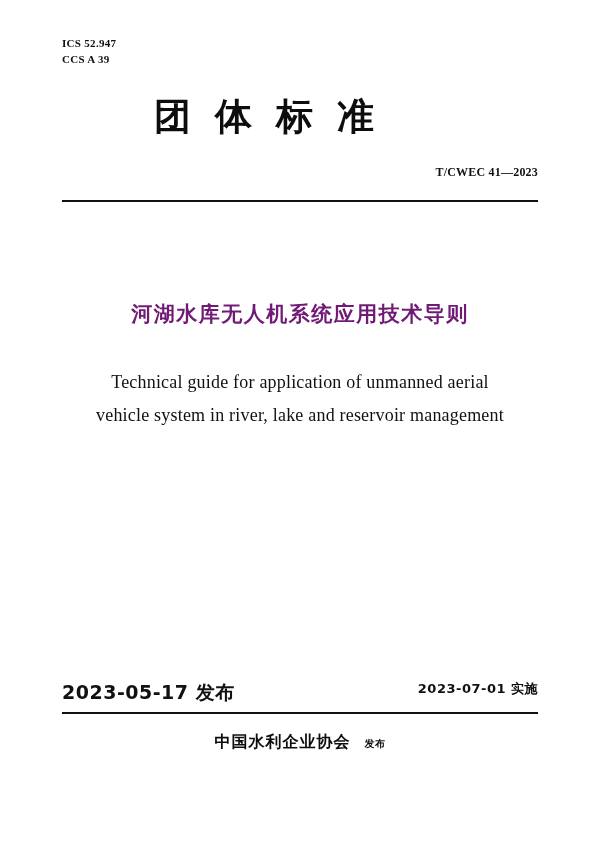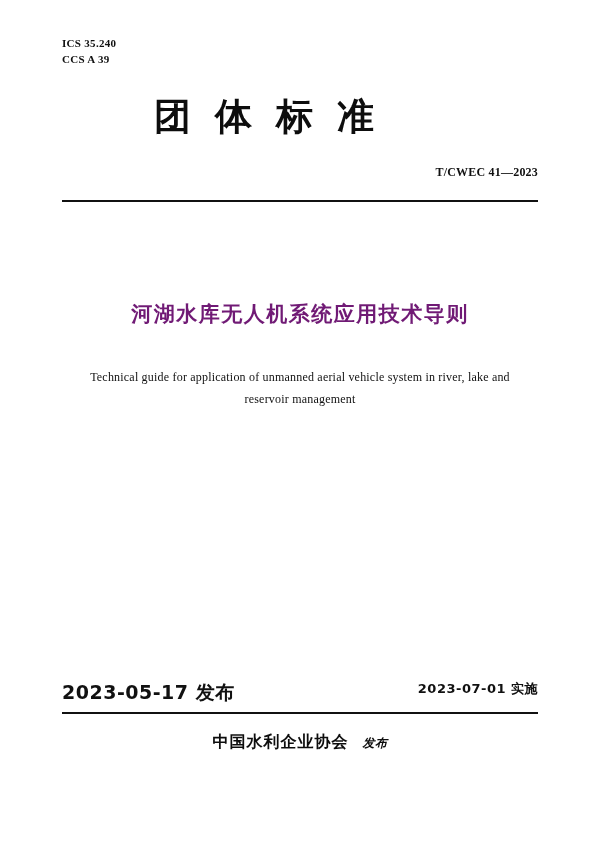--- a/index.html
+++ b/index.html
@@ -95,21 +95,21 @@
     letter-spacing: 1.5px;
     color: #701a75;
   }
   .title-en {
     position: absolute;
     top: 366px;
     left: 90px;
     width: 420px;
     text-align: center;
     font-family: "Liberation Serif", serif;
-    font-size: 12px;
+    font-size: 18px;
     line-height: 1.85;
     letter-spacing: 0.2px;
     color: #111;
   }
 
   
   .date-left {
     position: absolute;
     top: 680px;
     left: 62px;
@@ -137,33 +137,32 @@
     left: 0;
     width: 600px;
     text-align: center;
     font-family: "DejaVu Sans", sans-serif;
     font-weight: bold;
     font-size: 16px;
     letter-spacing: 1px;
     color: #0d0d0d;
   }
   .publisher .issue {
-    font-size: 12px;
+    font-size: 10px;
     margin-left: 14px;
     letter-spacing: 0.5px;
-    font-style: italic;
   }
 </style>
 </head>
 <body>
 
 <div class="page">
 
   <div class="codes">
-    <div>ICS 35.240</div>
+    <div>ICS 52.947</div>
     <div>CCS A 39</div>
   </div>
 
   <div class="doc-type">团体标准</div>
 
   <div class="std-no">T/CWEC 41—2023</div>
 
   <div class="rule-top"></div>
 
   <div class="title-cn">河湖水库无人机系统应用技术导则</div>

